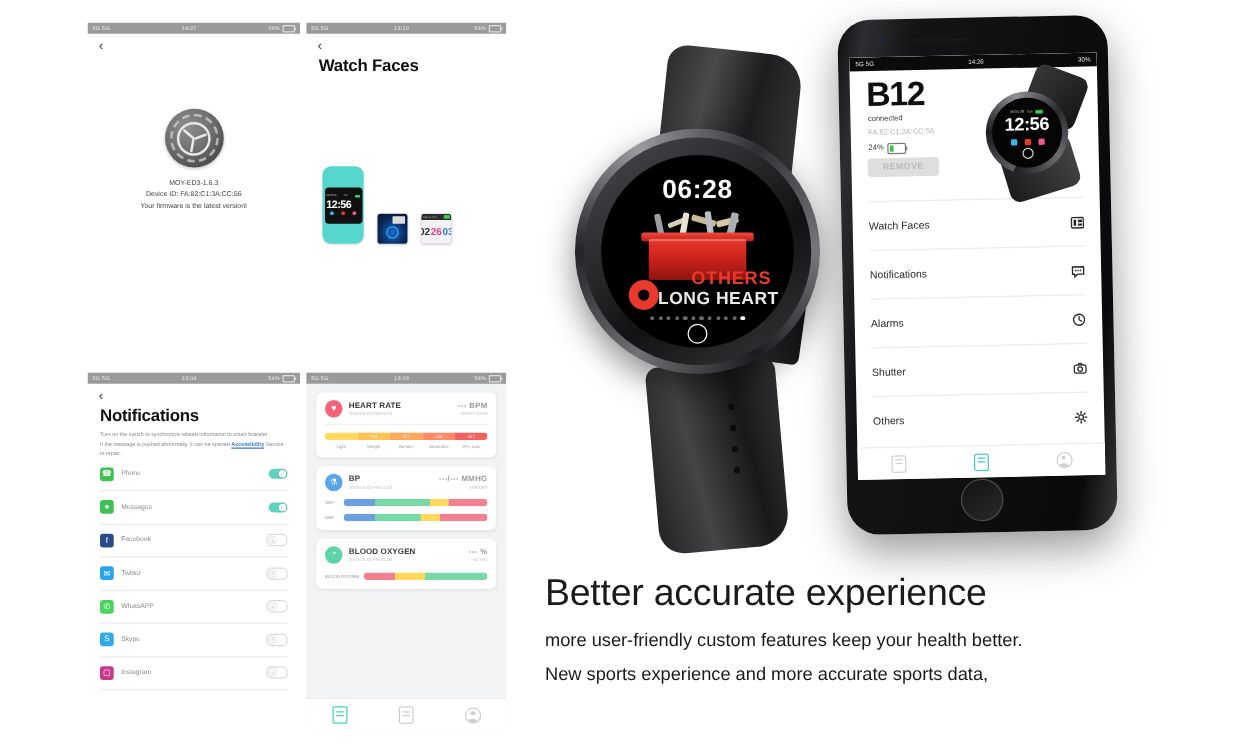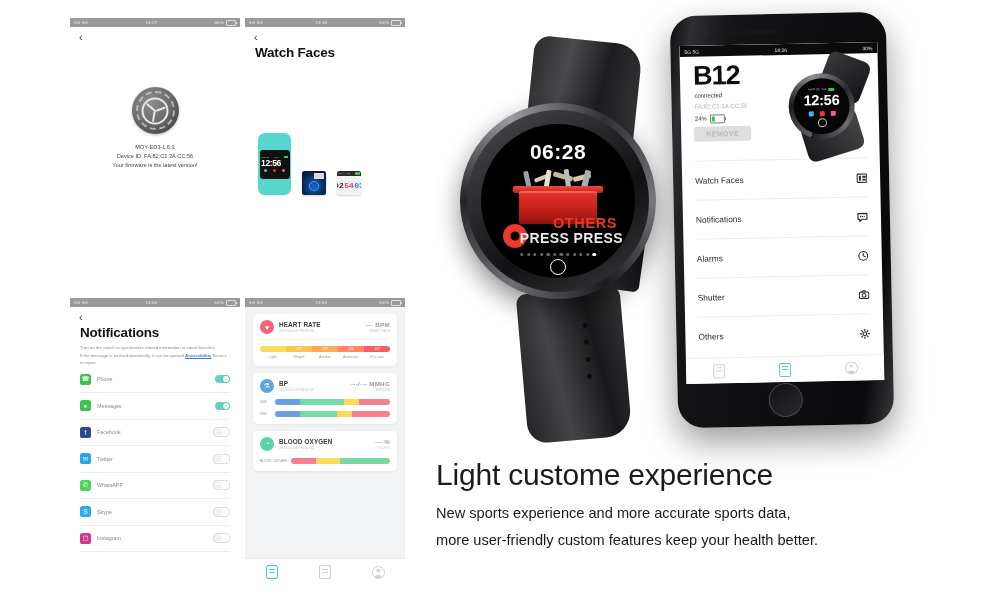--- a/index.html
+++ b/index.html
@@ -48,21 +48,21 @@
   .fb-dot{width:4px;height:2px;background:#37d06a;border-radius:.5px;}
   .fb-time{font-size:8.6px;color:#fff;font-weight:bold;line-height:1;letter-spacing:-.4px;margin:1px 0;}
   .fb-icons{display:flex;justify-content:space-around;}
   .fb-icons i{width:3px;height:3px;border-radius:50%;display:block;}
   .face-sm{width:24px;height:24px;border-radius:2.5px;overflow:hidden;box-shadow:0 1px 2px rgba(0,0,0,.18);}
   .face-b{background:radial-gradient(circle at 50% 62%,#1769c8 0%,#0a2a5c 55%,#04122c 100%);
      position:relative;}
   .face-b:before{content:"";position:absolute;left:50%;top:62%;width:8px;height:8px;
      transform:translate(-50%,-50%);border-radius:50%;border:1.4px solid #35a7ff;}
   .fb-cn{position:absolute;right:2px;top:2px;width:10px;height:6px;background:#dcdcdc;border-radius:.5px;}
-  .face-c{background:#f0abfc;position:relative;font-family:Liberation Mono, monospace;}
+  .face-c{background:#f0abfc;position:relative;}
   .fc-hdr{height:5px;background:#2b2b2b;display:flex;justify-content:space-between;align-items:center;padding:0 1px;}
   .fc-hdr em{font-size:2px;color:#bbb;font-style:normal;}
   .fc-hdr b{width:5px;height:2.5px;background:#3cc84a;border-radius:.5px;}
   .fc-body{height:19px;background:#f2f2f2;display:flex;align-items:center;justify-content:center;gap:.5px;}
   .fc-n{font-size:8px;font-weight:bold;line-height:1;}
 
   
   #panel-notif{left:70px;top:298px;width:170px;height:287px;}
   .notif-desc{margin:4px 10px 0 10px;font-size:4.3px;color:#8a8a8a;line-height:1.75;}
   .notif-desc u{color:#3a7ad0;text-decoration:underline;font-weight:bold;}
@@ -285,21 +285,21 @@
       <div class="face-sm face-b">
           <i class="fb-cn"></i>
         </div>
       <div class="face-sm face-c">
         <div class="fc-hdr">
             <em>TUE 21 JUN</em>
             <b></b>
           </div>
         <div class="fc-body">
           <span class="fc-n" style="color:#2b2b2b">02</span>
-          <span class="fc-n" style="color:#e8398e">54</span>
+          <span class="fc-n" style="color:#e8398e">26</span>
           <span class="fc-n" style="color:#2a7fe0">03</span>
         </div>
       </div>
     </div>
   </div>
 
   <div class="panel" id="panel-notif">
     <div class="statusbar">
       <div class="sb-l">
           <span>5G 5G</span>
@@ -500,21 +500,21 @@
             </div>
             <div class="tb-lip"></div>
             <div class="tb-box"></div>
           </div>
           <div class="w-gear">
             <i style="transform:translate(-50%,-50%) rotate(0deg)"></i>
             <i style="transform:translate(-50%,-50%) rotate(60deg)"></i>
             <i style="transform:translate(-50%,-50%) rotate(120deg)"></i>
           </div>
           <div class="w-others">OTHERS</div>
-          <div class="w-long">PRESS PRESS</div>
+          <div class="w-long">LONG HEART</div>
           <div class="w-dots" id="w-dots">
               <i></i>
               <i></i>
               <i></i>
               <i></i>
               <i></i>
               <i></i>
               <i></i>
               <i></i>
               <i></i>
@@ -624,20 +624,20 @@
           </div>
         <div>
             <i class="tb-av"></i>
           </div>
       </div>
     </div>
     <div class="ip-home"></div>
   </div>
 
   <div id="copy">
-    <div class="c-h1">Light custome experience</div>
+    <div class="c-h1">Better accurate experience</div>
     <div class="c-p">
+      <div>more user-friendly custom features keep your health better.</div>
       <div>New sports experience and more accurate sports data,</div>
-      <div>more user-friendly custom features keep your health better.</div>
     </div>
   </div>
 
 </div>
 
 </body></html>

